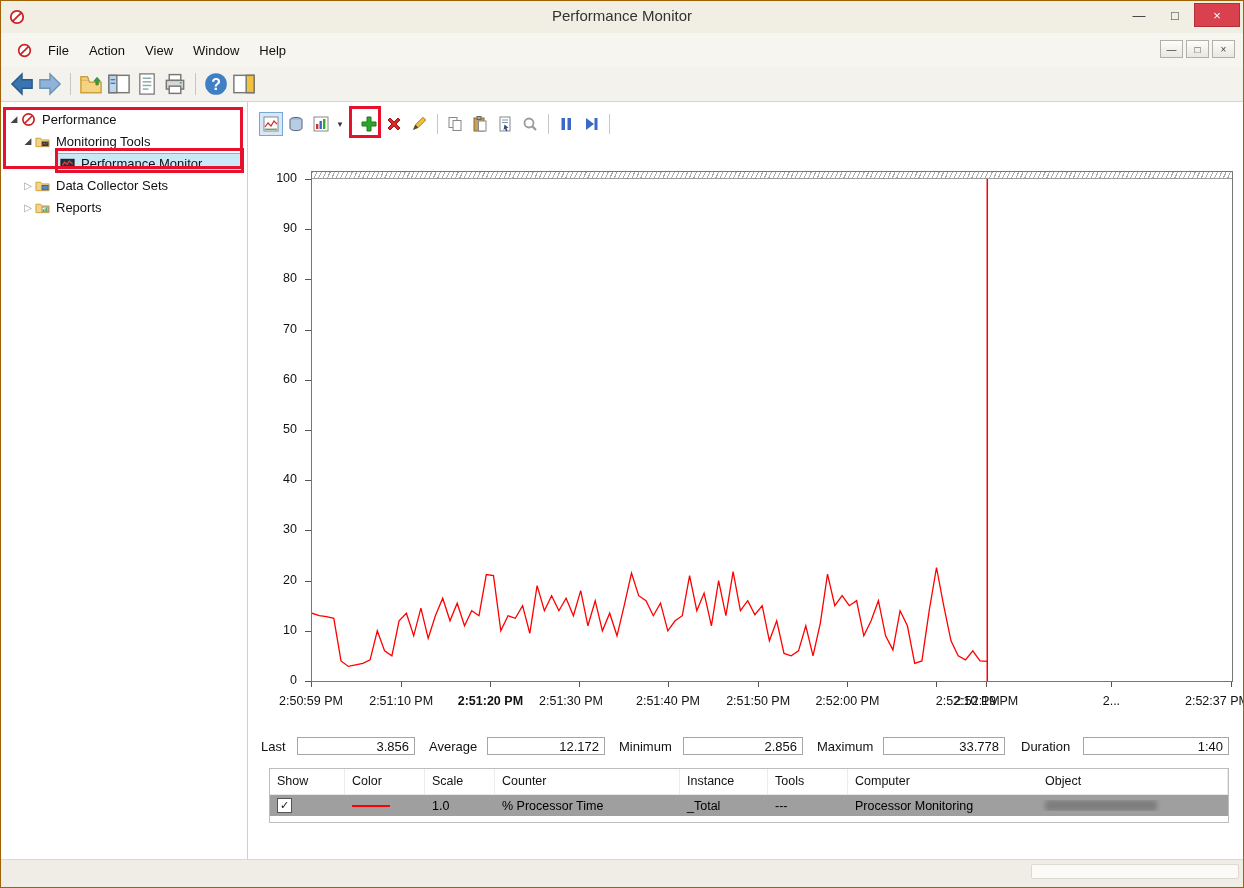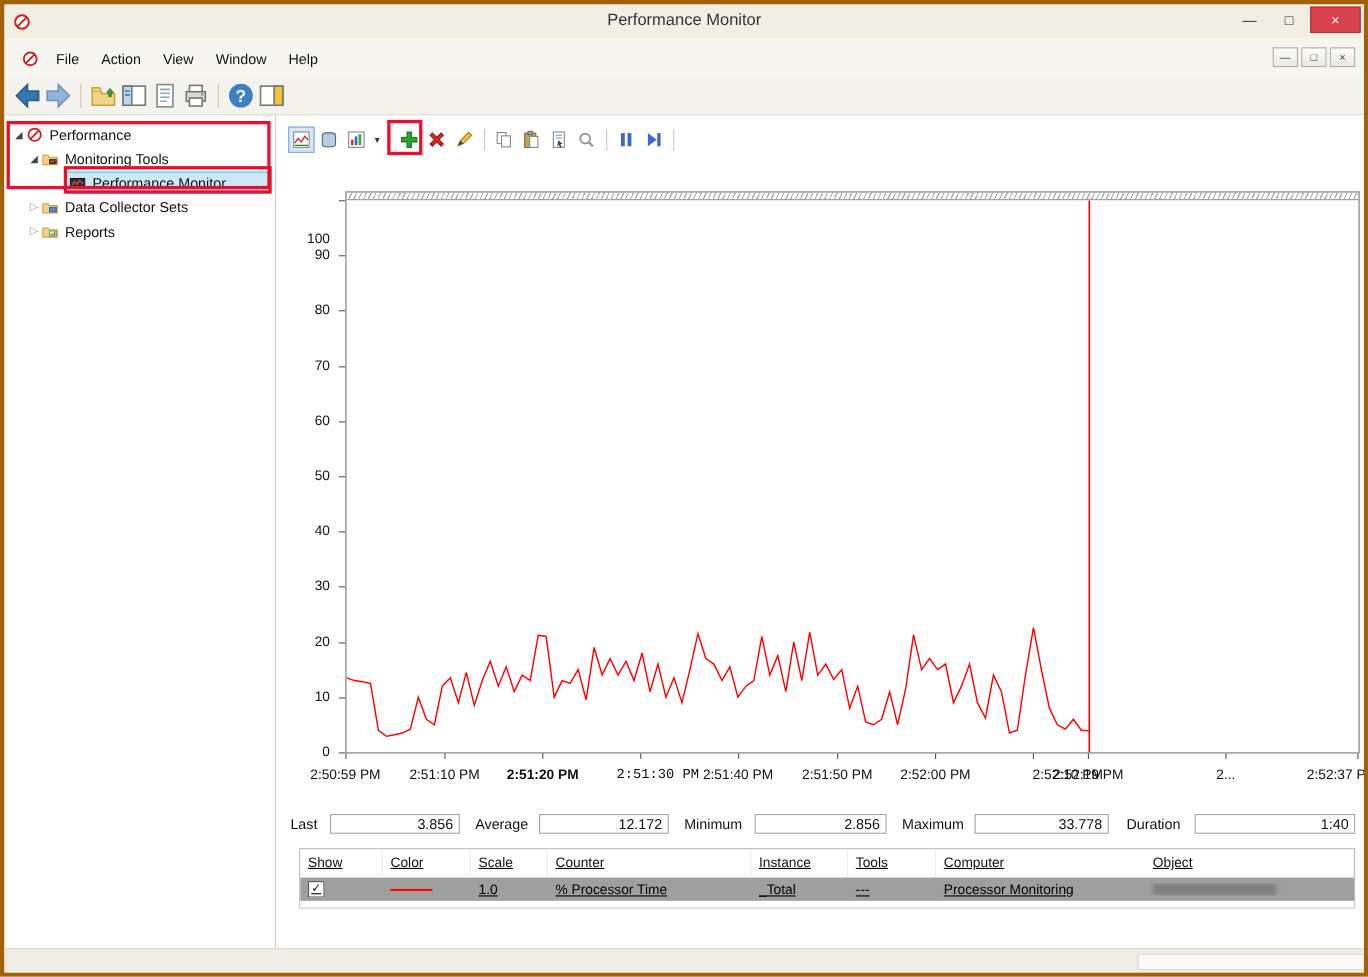--- a/index.html
+++ b/index.html
@@ -1,16 +1,16 @@
 <!DOCTYPE html>
 <html><head>
 <meta charset="utf-8">
 <style>
   html,body{margin:0;padding:0;background:#cfcfcf;font-family:"Liberation Sans",sans-serif;}
-  #window{position:relative;width:1244px;height:888px;background:#fff;border:4px solid #a16207;box-sizing:border-box;overflow:hidden;}
+  #window{position:relative;width:1244px;height:888px;background:#fff;border:1px solid #a16207;box-sizing:border-box;overflow:hidden;}
 
   
   #titlebar{position:absolute;left:0;top:0;right:0;height:32px;background:#f1eee4;}
   #titlebar .app-icon{position:absolute;left:8px;top:8px;width:16px;height:16px;}
   #titlebar .title{position:absolute;left:0;right:0;top:6px;text-align:center;font-size:15px;color:#333;}
   .win-controls{position:absolute;right:3px;top:2px;display:flex;gap:2px;}
   .wc{width:34px;height:24px;border:none;background:transparent;font-size:13px;color:#333;display:flex;align-items:center;justify-content:center;cursor:default;}
   .wc.close{width:46px;background:#d9414e;color:#fff;border:1px solid #b33038;box-sizing:border-box;}
 
   
@@ -56,21 +56,21 @@
   .xlab{position:absolute;top:2px;font-size:12.5px;color:#111;white-space:nowrap;}
   .xtick{position:absolute;top:-10px;width:1px;height:5px;background:#555;}
 
   
   #stats-row{position:absolute;left:12px;top:634px;right:16px;height:20px;display:flex;align-items:center;font-size:13px;color:#111;}
   .stat-label{white-space:nowrap;}
   .stat-box{height:18px;line-height:18px;border:1px solid #a6a6a6;background:#fff;text-align:right;padding:0 5px;box-sizing:border-box;}
 
   
   #counter-table{position:absolute;left:20px;top:666px;width:960px;border:1px solid #bdbdbd;background:#fff;font-size:12.5px;box-sizing:border-box;}
-  .thead,.trow-data{display:grid;grid-template-columns:75px 80px 70px 185px 88px 80px 190px 1fr;text-decoration:underline;}
+  .thead,.trow-data{display:grid;grid-template-columns:75px 80px 70px 185px 88px 80px 190px 1fr;}
   .thead{height:25px;border-bottom:1px solid #e8e8e8;}
   .th{line-height:25px;padding-left:7px;border-right:1px solid #ececec;color:#111;overflow:hidden;white-space:nowrap;}
   .trow-data{height:21px;background:#9f9f9f;align-items:center;color:#000;}
   .td{padding-left:7px;overflow:hidden;white-space:nowrap;display:flex;align-items:center;}
   .cb{width:13px;height:13px;background:#fff;border:1px solid #555;font-size:11px;line-height:12px;text-align:center;color:#111;display:inline-block;}
   .color-sample{display:inline-block;width:38px;height:2px;}
   .redacted{display:inline-block;width:112px;height:11px;background:#6f6f6f;border-radius:2px;filter:blur(2.5px);opacity:.7;}
   .tfoot{height:6px;background:#fff;}
 
   
@@ -322,21 +322,21 @@
             <path d="M4 3 L12 9 L4 15 Z" fill="#3a69c8"></path>
             <rect x="12.5" y="3" width="3" height="12" fill="#3a69c8"></rect>
           </svg>
       </div>
       <div class="psep"></div>
     </div>
 
     <div id="anno-add" class="anno" style="border-color: rgb(232, 17, 45);"></div>
 
     <div id="y-axis">
-        <div class="ylab" style="top: -8px; margin-top: 36px;">100</div>
+        <div class="ylab" style="top: -8px;">100</div>
         <div class="ytick" style="top: 0px;"></div>
         <div class="ylab" style="top: 42.2px;">90</div>
         <div class="ytick" style="top: 50.2px;"></div>
         <div class="ylab" style="top: 92.4px;">80</div>
         <div class="ytick" style="top: 100.4px;"></div>
         <div class="ylab" style="top: 142.6px;">70</div>
         <div class="ytick" style="top: 150.6px;"></div>
         <div class="ylab" style="top: 192.8px;">60</div>
         <div class="ytick" style="top: 200.8px;"></div>
         <div class="ylab" style="top: 243px;">50</div>
@@ -359,21 +359,21 @@
           <line x1="675.28" x2="675.28" y1="0" y2="502" stroke="#ff0000" stroke-width="1.5"></line>
         </svg>
     </div>
     <div id="x-axis">
         <div class="xlab" style="left: 0px; transform: translateX(-50%);">2:50:59 PM</div>
         <div class="xtick" style="left: 0px;"></div>
         <div class="xlab" style="left: 90.16px; transform: translateX(-50%);">2:51:10 PM</div>
         <div class="xtick" style="left: 90.16px;"></div>
         <div class="xlab" style="left: 179.4px; transform: translateX(-50%); font-weight: bold;">2:51:20 PM</div>
         <div class="xtick" style="left: 179.4px;"></div>
-        <div class="xlab" style="left: 284px; transform: translateX(-50%); font-family: Liberation Mono, monospace;">2:51:30 PM</div>
+        <div class="xlab" style="left: 260px; transform: translateX(-50%);">2:51:30 PM</div>
         <div class="xtick" style="left: 267.72px;"></div>
         <div class="xlab" style="left: 356.96px; transform: translateX(-50%);">2:51:40 PM</div>
         <div class="xtick" style="left: 356.96px;"></div>
         <div class="xlab" style="left: 447.12px; transform: translateX(-50%);">2:51:50 PM</div>
         <div class="xtick" style="left: 447.12px;"></div>
         <div class="xlab" style="left: 536.36px; transform: translateX(-50%);">2:52:00 PM</div>
         <div class="xtick" style="left: 536.36px;"></div>
         <div class="xlab" style="left: 624.68px; transform: translateX(-50%); margin-left: 32px;">2:52:10 PM</div>
         <div class="xtick" style="left: 624.68px;"></div>
         <div class="xlab" style="left: 675.28px; transform: translateX(-50%);">2:52:19 PM</div>

